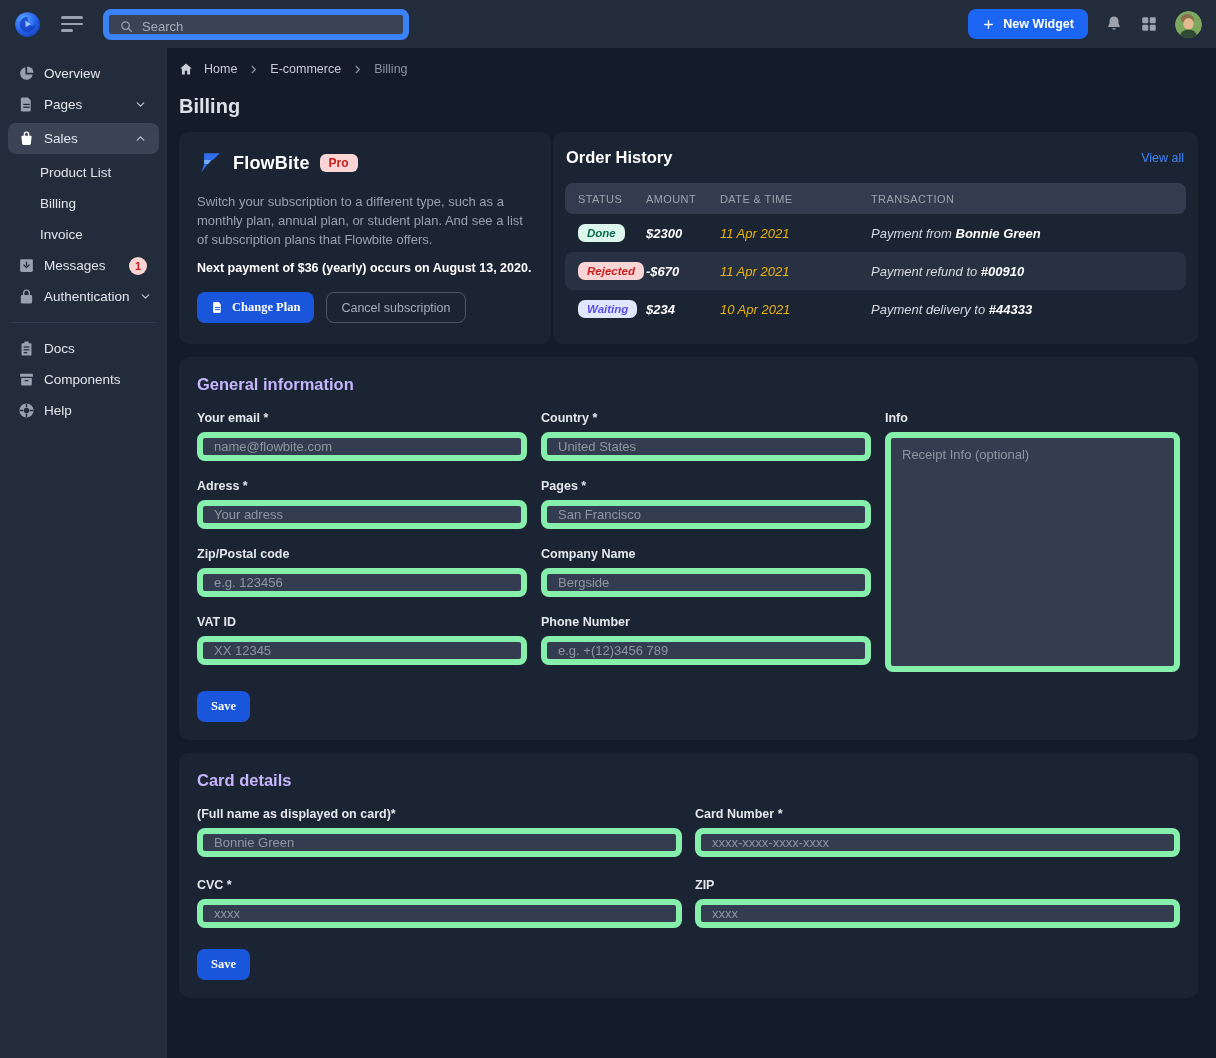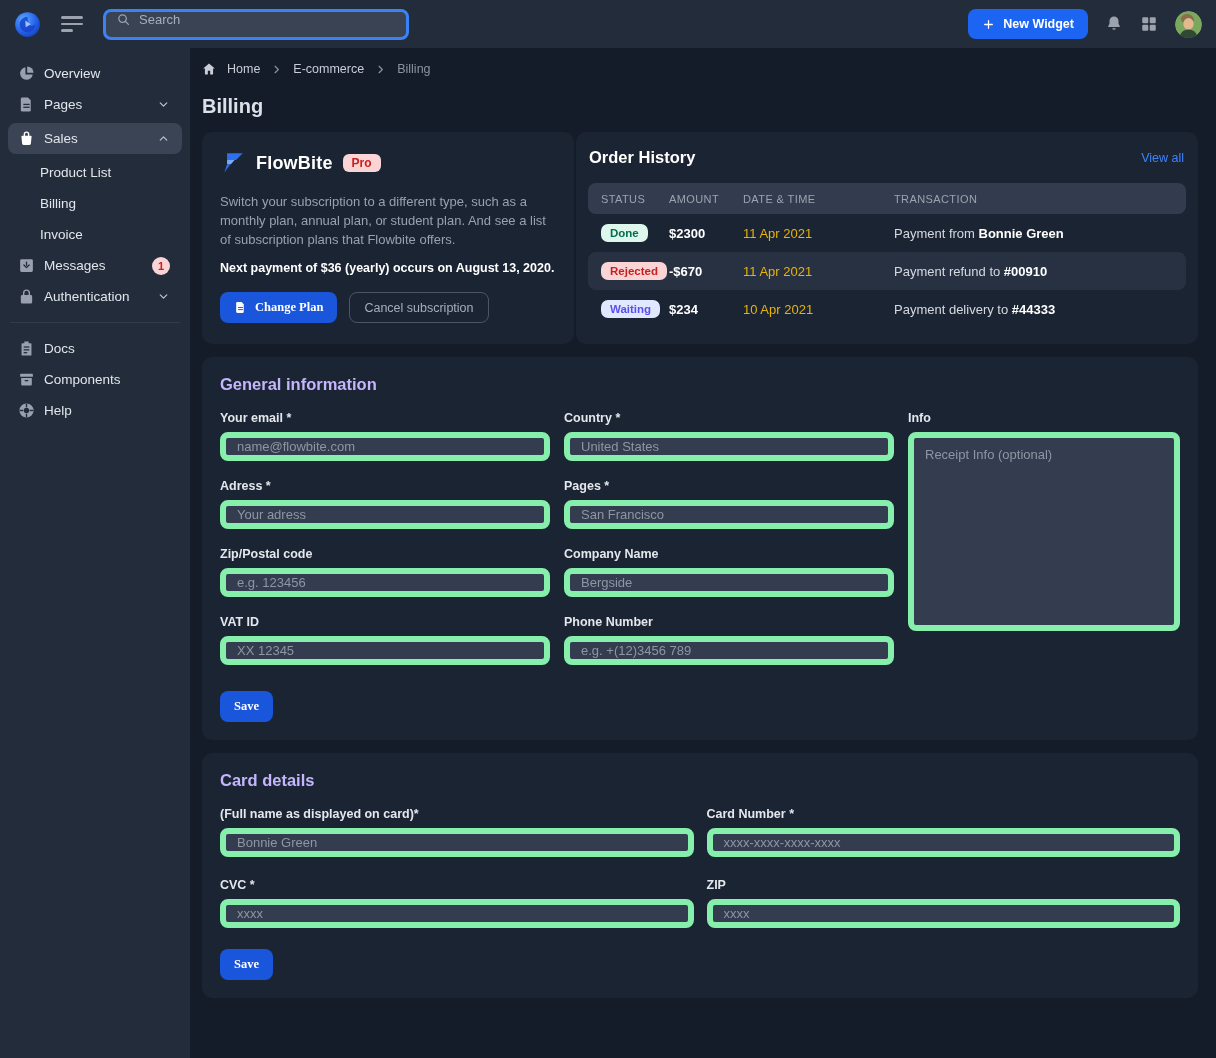--- a/index.html
+++ b/index.html
@@ -7,31 +7,31 @@
   body { font-family:"Liberation Sans","DejaVu Sans",sans-serif; background:#141B29; color:#E2E6EB; }
   svg { display:block; }
 
   
   .navbar { height:48px; background:#232C3B; display:flex; align-items:center; justify-content:space-between; padding:0 14px; }
   .nav-left { display:flex; align-items:center; gap:20px; }
   .logo { width:27px; height:27px; cursor:pointer; }
   .hamburger { width:22px; cursor:pointer; display:flex; flex-direction:column; gap:4px; }
   .hamburger i { display:block; height:2.5px; border-radius:2px; background:#9CA3AF; }
   .hamburger i:nth-child(1){width:100%;} .hamburger i:nth-child(2){width:100%;} .hamburger i:nth-child(3){width:55%;}
-  .search-box { width:306px; height:31px; background:#3A4354; border:3px solid #3b82f6; border-radius:8px; display:flex; align-items:flex-start; gap:8px; padding:0 10px; color:#9CA3AF; }
+  .search-box { width:306px; height:31px; background:#3A4354; border:6px solid #3b82f6; border-radius:8px; display:flex; align-items:flex-end; gap:8px; padding:0 10px; color:#9CA3AF; }
   .search-box input { flex:1; background:transparent; border:none; outline:none; color:#D1D5DB; font-size:13px; }
   .search-box input::placeholder { color:#A7AEBB; }
   .nav-right { display:flex; align-items:center; gap:17px; }
   .new-widget-btn { background:#1C64F2; color:#fff; border:none; height:30px; border-radius:8px; padding:0 14px; font-size:12.5px; font-weight:700; display:inline-flex; align-items:center; gap:8px; cursor:pointer; font-family:inherit; }
   .icon-btn { color:#9CA3AF; cursor:pointer; }
   .avatar { width:27px; height:27px; border-radius:50%; overflow:hidden; cursor:pointer; }
 
   
   .layout { display:flex; height:1010px; }
-  .sidebar { width:190px; background:#232C3B; padding:10px 8px 0 8px; flex-shrink:0; }
+  .sidebar { width:167px; background:#232C3B; padding:10px 8px 0 8px; flex-shrink:0; }
   .side-item { display:flex; align-items:center; gap:9px; padding:0 12px 0 10px; height:31px; border-radius:8px; color:#E2E6EB; font-size:13.5px; cursor:pointer; }
   .side-item .si-icon { color:#99A1AF; width:17px; height:17px; flex-shrink:0; }
   .side-item.active { background:#3A4454; margin:3px 0; }
   .side-item.active .si-icon { color:#fff; }
   .side-sub { display:flex; align-items:center; padding-left:32px; height:31px; color:#E2E6EB; font-size:13.5px; border-radius:8px; cursor:pointer; }
   .chev { margin-left:auto; color:#B9C0CB; }
   .count-badge { margin-left:auto; width:18px; height:18px; border-radius:50%; background:#FBD5D5; color:#C81E1E; font-size:11px; font-weight:700; display:flex; align-items:center; justify-content:center; }
   .side-divider { border-top:1px solid #313B4D; margin:10px 2px; }
 
   .main { flex:1; background:#141B29; padding:0 18px 0 12px; overflow:hidden; }
@@ -53,42 +53,42 @@
   .sub-note { margin-top:12px; color:#fff; font-weight:700; font-size:12.5px; }
   .sub-actions { margin-top:17px; display:flex; gap:12px; }
   .btn-primary { background:#1A56DB; color:#fff; height:31px; border:none; border-radius:8px; padding:0 14px; font-size:12.5px; font-weight:600; display:inline-flex; align-items:center; gap:8px; cursor:pointer; font-family:Liberation Serif, serif; }
   .btn-outline { background:transparent; color:#A6ADBA; height:31px; border:1px solid #4B5563; border-radius:8px; padding:0 14px; font-size:12.5px; font-weight:500; cursor:pointer; font-family:inherit; }
 
   .order-card { flex:1; padding:16px 12px; }
   .order-head { display:flex; align-items:center; justify-content:space-between; padding:0 2px 0 1px; }
   .order-title { font-size:16.5px; font-weight:700; color:#fff; }
   .view-all { color:#3F83F8; font-size:12.5px; font-weight:500; text-decoration:none; cursor:pointer; }
   .tbl-head { margin-top:16px; background:#323C4E; border-radius:8px; height:31px; display:grid; grid-template-columns:68px 74px 151px 1fr; align-items:center; padding-left:13px; color:#9CA3AF; font-size:11px; font-weight:500; letter-spacing:.4px; }
-  .tbl-row { height:38px; display:grid; grid-template-columns:68px 74px 151px 1fr; align-items:center; padding-left:13px; font-size:13px; }
+  .tbl-row { height:38px; display:grid; grid-template-columns:68px 74px 151px 1fr; align-items:center; padding-left:13px; font-size:13px;font-style:italic; }
   .tbl-row.alt { background:#283142; border-radius:8px; }
   .status-badge { display:inline-block; width:max-content; padding:3px 9px; border-radius:7px; font-size:11.5px; font-weight:600; }
   .st-done { background:#DEF7EC; color:#046C4E; }
   .st-rejected { background:#FBD5D5; color:#C81E1E; }
   .st-waiting { background:#E1E7FF; color:#5850EC; }
   .amount { color:#fff; font-weight:700; }
   .tdate { color:#eab308; }
   .ttext { color:#D5DAE1; }
   .ttext b { color:#fff; }
 
   
   .panel { margin-top:13px; padding:18px; }
   .panel-title { font-size:16.5px; font-weight:700; color:#c4b5fd; }
   .form-grid { display:flex; gap:14px; margin-top:17px; }
   .form-col { width:330px; }
   .info-col { flex:1; }
   .field { margin-bottom:18px; }
   .field label { display:block; font-size:12.5px; font-weight:600; color:#E4E7EC; margin-bottom:7px; }
   .field input, .field textarea { width:100%; height:29px; background:#333D4F; border:6px solid #86efac; border-radius:8px; padding:0 11px; color:#E5E7EB; font-size:13px; font-family:inherit; outline:none; }
   .field input::placeholder, .field textarea::placeholder { color:#8E96A3; }
-  .field textarea { height:199px; resize:none; padding-top:9px; }
+  .field textarea { height:240px; resize:none; padding-top:9px; }
   .btn-save { margin-top:8px; }
 
   .cd-grid { display:flex; gap:13px; margin-top:17px; }
   .cd-col { flex:1; }
   .cd-grid .field { margin-bottom:21px; }
 </style>
 </head>
 <body>
 
 <header class="navbar">

